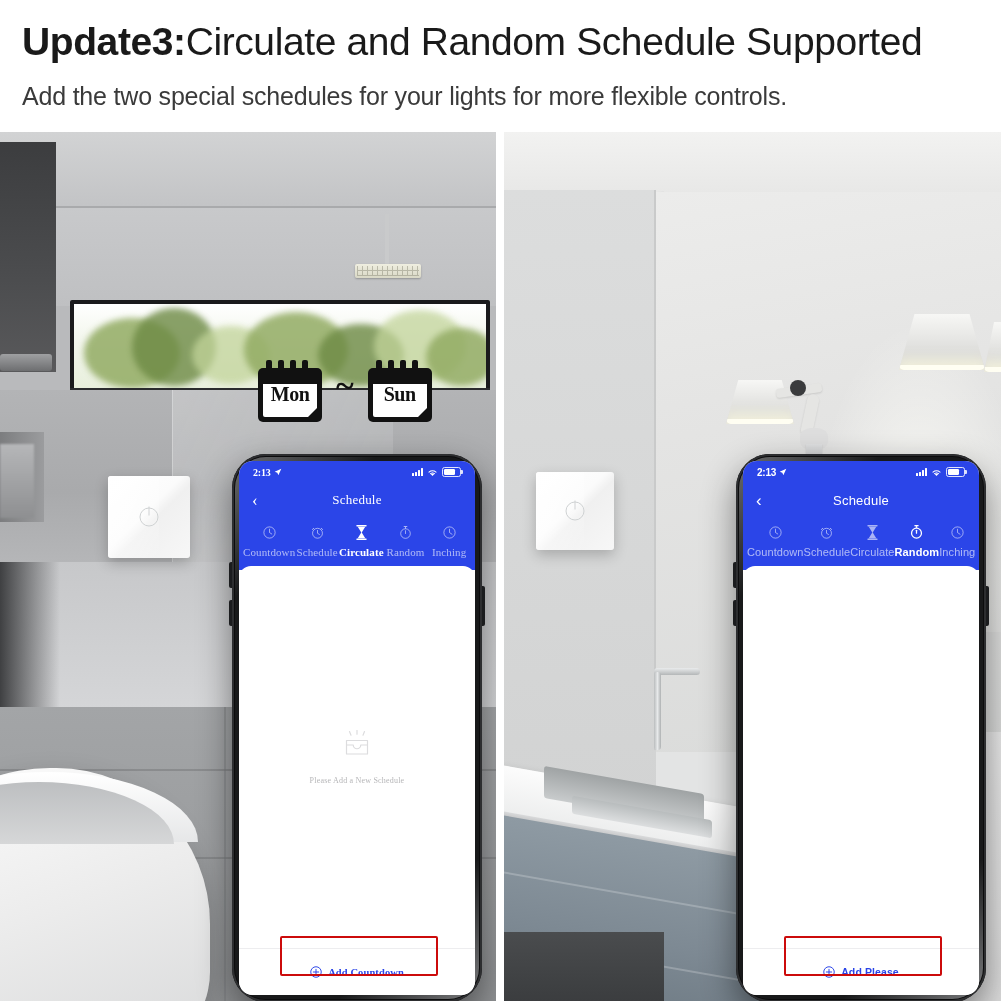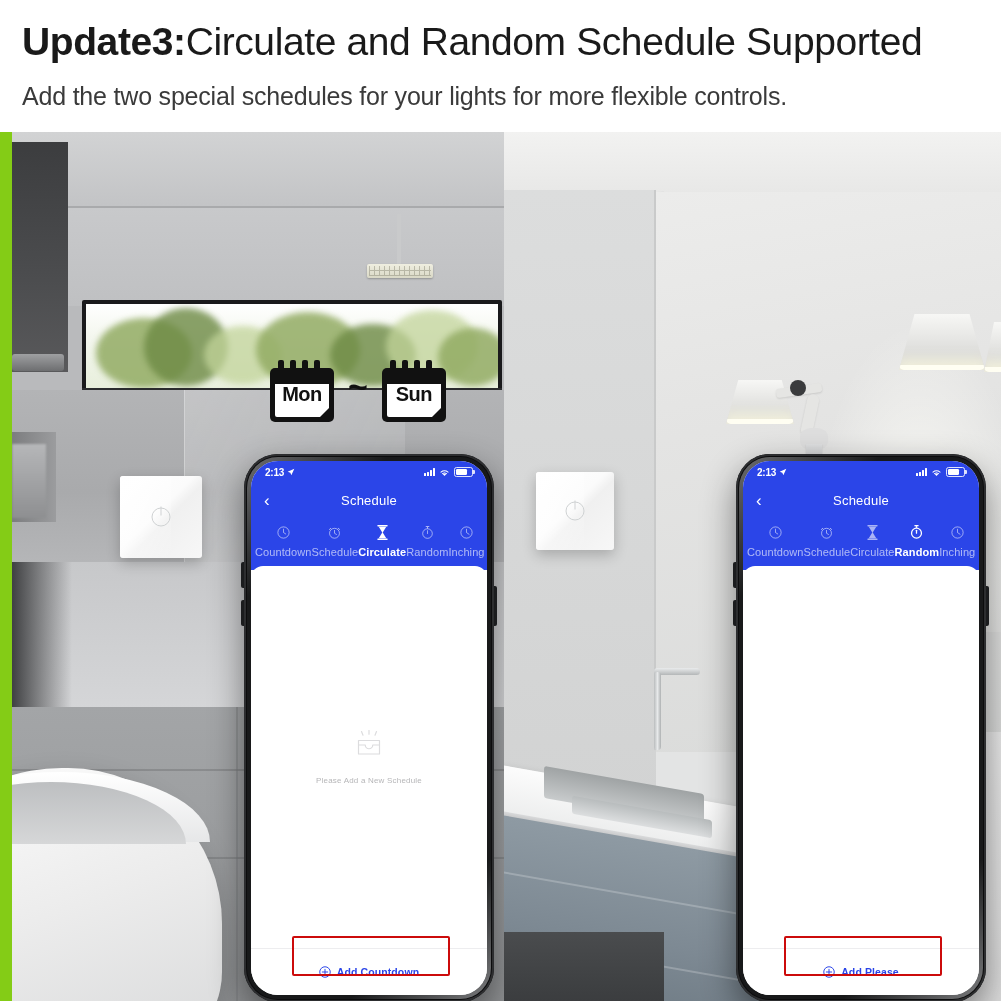--- a/index.html
+++ b/index.html
@@ -1,39 +1,39 @@
 <!DOCTYPE html>
 <html><head>
 <meta charset="utf-8">
 <style>
   html,body{margin:0;padding:0;}
   body{
     width:1001px;height:1001px;overflow:hidden;background:#fff;
     font-family:"Liberation Sans",sans-serif;
   }
-  .page{position:relative;width:1001px;height:1001px;background:#84cc16;}
+  .page{position:relative;width:1001px;height:1001px;background:#e5e5e5;}
 
   
   .header{position:absolute;left:0;top:0;width:1001px;height:132px;background:#ffffff;}
   .h-title{
     position:absolute;left:22px;top:18px;width:960px;
     font-size:39px;line-height:48px;color:#1a1a1a;white-space:nowrap;
     letter-spacing:-0.4px;
   }
   .h-title .strong{font-weight:bold;}
   .h-title .light{font-weight:400;}
   .h-sub{
     position:absolute;left:22px;top:80px;width:960px;
     font-size:25px;line-height:32px;color:#3a3a3a;font-weight:400;
     letter-spacing:-0.2px;white-space:nowrap;
   }
 
   
   .panel{position:absolute;top:132px;height:869px;overflow:hidden;}
-  .panel-left{left:12px;width:496px;}
+  .panel-left{left:0;width:496px;font-family:Liberation Serif, serif;}
   .panel-right{left:504px;width:497px;}
   .gap{position:absolute;left:496px;top:132px;width:8px;height:869px;background:#fff;}
 
   
   .bath{position:absolute;inset:0;background:#b9babc;}
   .bath-ceiling{position:absolute;left:0;top:0;width:100%;height:78px;
     background:linear-gradient(180deg,#d2d3d4 0%,#c2c3c5 100%);}
   .bath-ceiling-edge{position:absolute;left:0;top:74px;width:100%;height:3px;background:#a9aaac;}
   .bath-wallL{position:absolute;left:0;top:10px;width:56px;height:230px;
     background:linear-gradient(180deg,#3c3d3f 0%,#4c4d4f 60%,#59595b 100%);}
@@ -154,21 +154,21 @@
     font-size:20px;font-weight:bold;color:#111;letter-spacing:-0.5px;line-height:28px;z-index:3;}
   .tilde{font-size:34px;font-weight:bold;color:#111;line-height:34px;padding-bottom:10px;}
 
   
   .phone{position:absolute;width:250px;height:548px;}
   .phone-body{position:absolute;inset:0;background:#0c0c0d;border-radius:34px;
     box-shadow:0 14px 34px rgba(0,0,0,.45), inset 0 0 0 2px #2d2e30;}
   .phone-rim{position:absolute;left:3px;top:3px;right:3px;bottom:3px;
     border-radius:31px;background:linear-gradient(135deg,#6d6e70,#18191a 18%,#18191a 82%,#7b7c7e);}
   .phone-screen{position:absolute;left:7px;top:7px;right:7px;bottom:7px;
-    border-radius:27px;overflow:hidden;background:#fff;display:flex;flex-direction:column;justify-content:space-between;}
+    border-radius:14px;overflow:hidden;background:#fff;display:flex;flex-direction:column;justify-content:space-between;}
   .btn-vol{position:absolute;left:-3px;width:3px;background:#1b1c1e;border-radius:2px 0 0 2px;}
   .btn-pwr{position:absolute;right:-3px;width:3px;background:#1b1c1e;border-radius:0 2px 2px 0;}
 
   
   .app-head{background:#2b45e8;flex:0 0 auto;}
   .statusbar{height:22px;display:flex;align-items:center;
     justify-content:space-between;padding:0 14px;color:#fff;}
   .sb-time{font-size:10px;font-weight:bold;letter-spacing:-0.2px;display:flex;align-items:center;gap:3px;}
   .sb-right{display:flex;align-items:center;gap:4px;}
   .sig{display:flex;align-items:flex-end;gap:1px;height:8px;}

